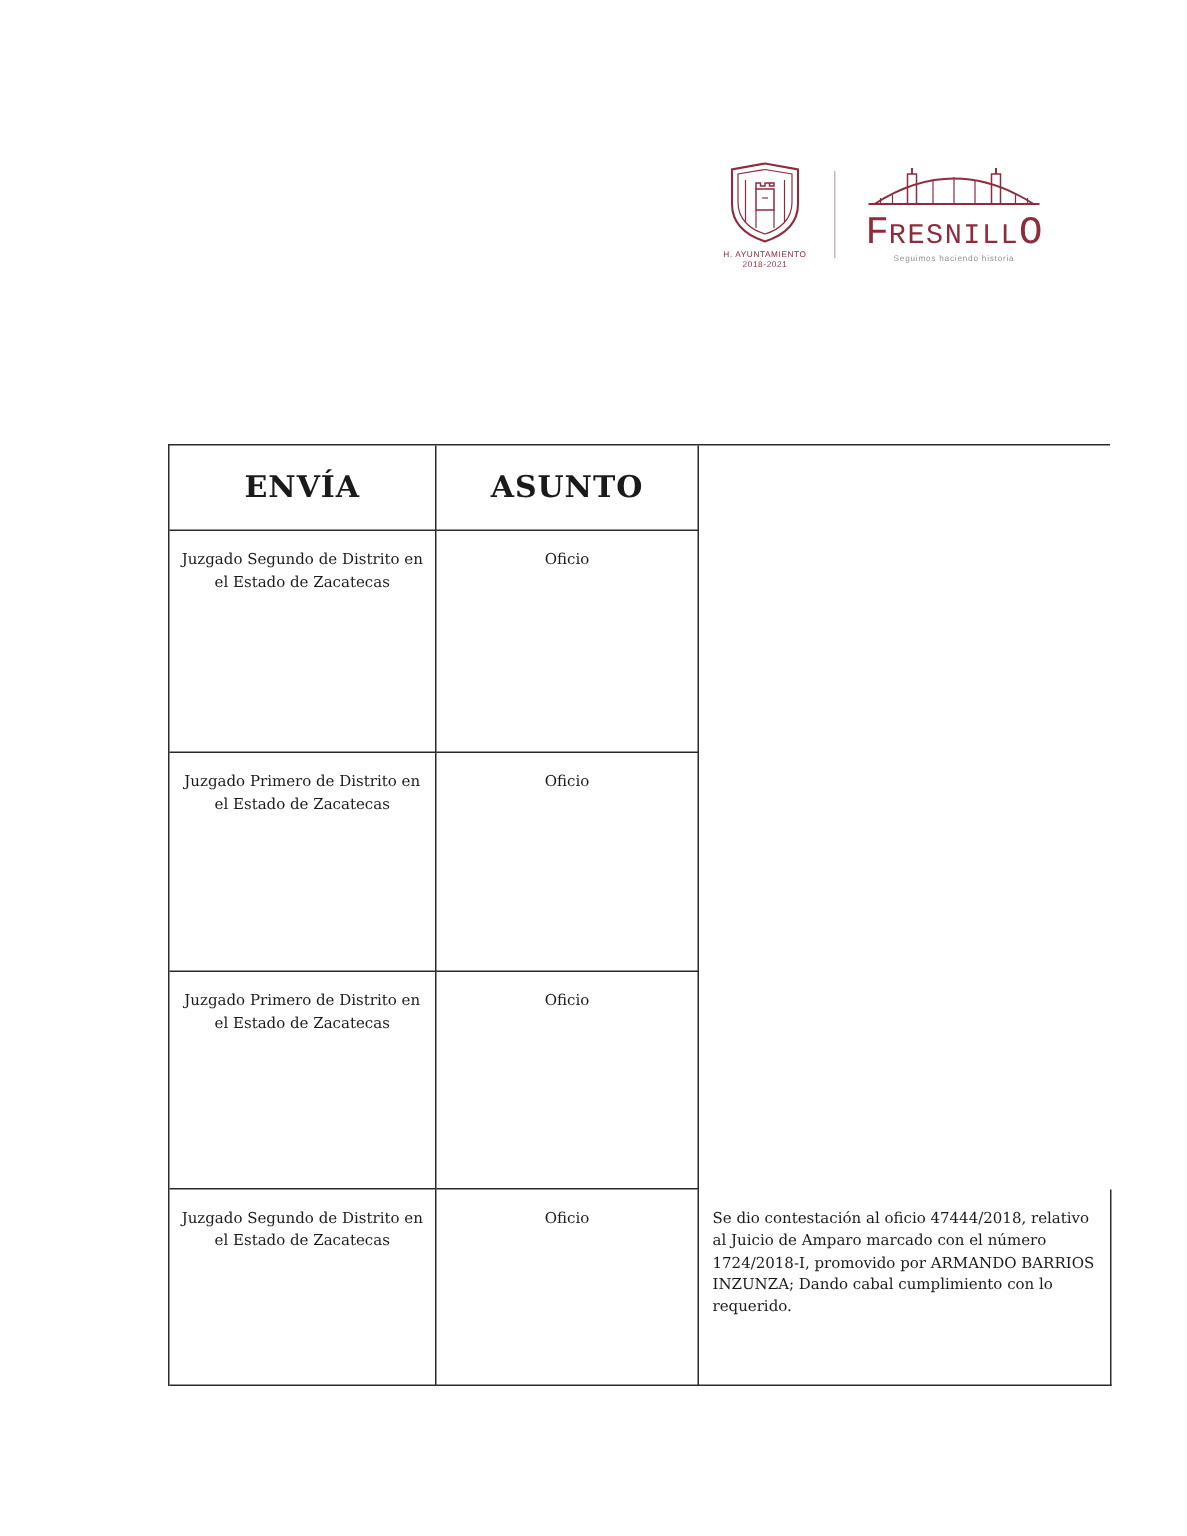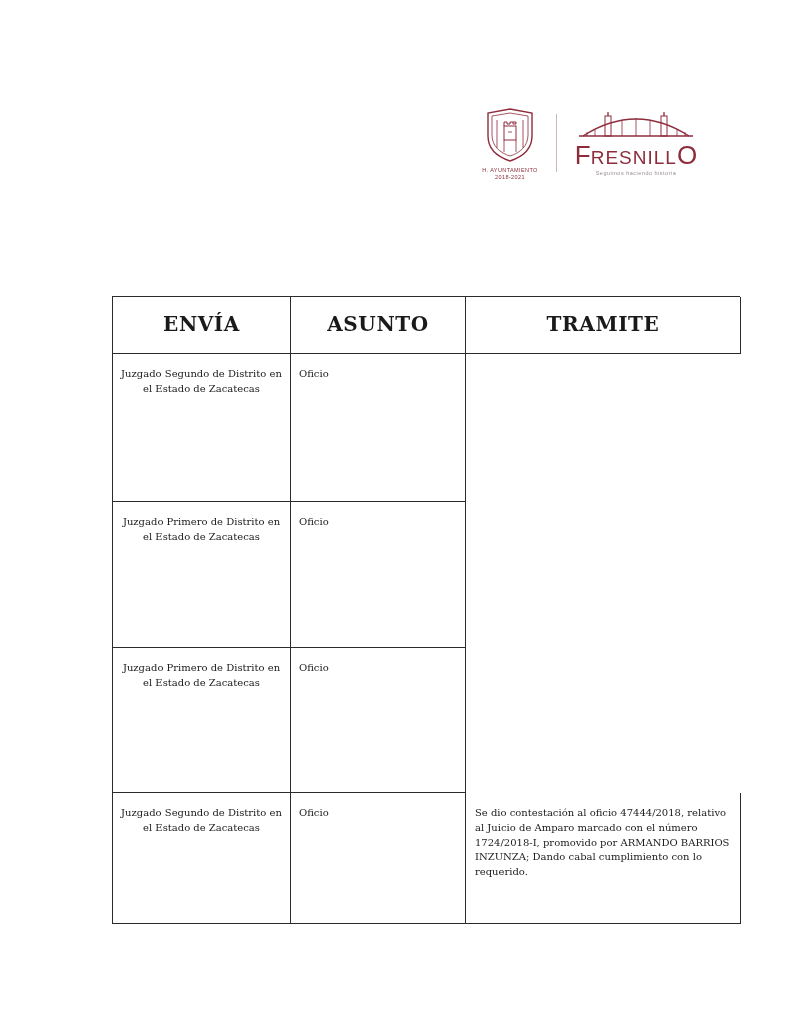--- a/index.html
+++ b/index.html
@@ -28,21 +28,21 @@
   .crest-caption{
     margin-top:3px;text-align:center;color:var(--brand_maroon);
     font-family:"Liberation Sans", sans-serif;
     font-size:5.5px;line-height:1.25;letter-spacing:.4px;
   }
   .logo-divider{width:1px;height:58px;background:#c9b7ba;}
   .fresnillo{display:flex;flex-direction:column;align-items:center;width:130px;}
   .fresnillo svg{display:block;}
   .wordmark{
     color:var(--brand_maroon);
-    font-family:Liberation Sans, sans-serif;
+    font-family:Liberation Mono, monospace;
     line-height:1;margin-top:2px;white-space:nowrap;
   }
   .wordmark .big{font-size:26px;}
   .wordmark .mid{font-size:19px;letter-spacing:1px;}
   .tagline{
     margin-top:2px;color:#9a8f90;
     font-family:"Liberation Sans", sans-serif;
     font-size:5.5px;letter-spacing:.5px;
   }
 
@@ -69,21 +69,21 @@
     border-bottom:1.4px solid var(--border_dark);
     box-sizing:border-box;
     font-size:10px;line-height:1.48;
   }
   .t-head .t-cell{
     min-height:57px;
     display:flex;align-items:center;justify-content:center;
     font-weight:bold;font-size:20px;letter-spacing:.6px;
   }
   .cell-envia{padding:13px 8px 6px;text-align:center;}
-  .cell-asunto{padding:13px 8px 6px;text-align:left;}
+  .cell-asunto{padding:13px 8px 6px;text-align:center;}
   .cell-tramite{padding:13px 10px 6px 9px;text-align:left;}
   .r1 .t-cell{min-height:148px;}
   .r2 .t-cell{min-height:146px;}
   .r3 .t-cell{min-height:145px;}
   .r4 .t-cell{min-height:131px;}
 </style>
 </head>
 <body>
 
 <div class="page">
@@ -136,21 +136,20 @@
       <div class="tagline">Seguimos haciendo historia</div>
     </div>
   </div>
 
 
   <div class="report-table">
 
     <div class="t-row t-head">
       <div class="t-cell">ENVÍA</div>
       <div class="t-cell">ASUNTO</div>
-      <div class="t-cell">TRAMITE</div>
     </div>
 
     <div class="t-row r1">
       <div class="t-cell cell-envia">Juzgado Segundo de Distrito en el Estado de Zacatecas</div>
       <div class="t-cell cell-asunto">Oficio</div>
     </div>
 
     <div class="t-row r2">
       <div class="t-cell cell-envia">Juzgado Primero de Distrito en el Estado de Zacatecas</div>
       <div class="t-cell cell-asunto">Oficio</div>

